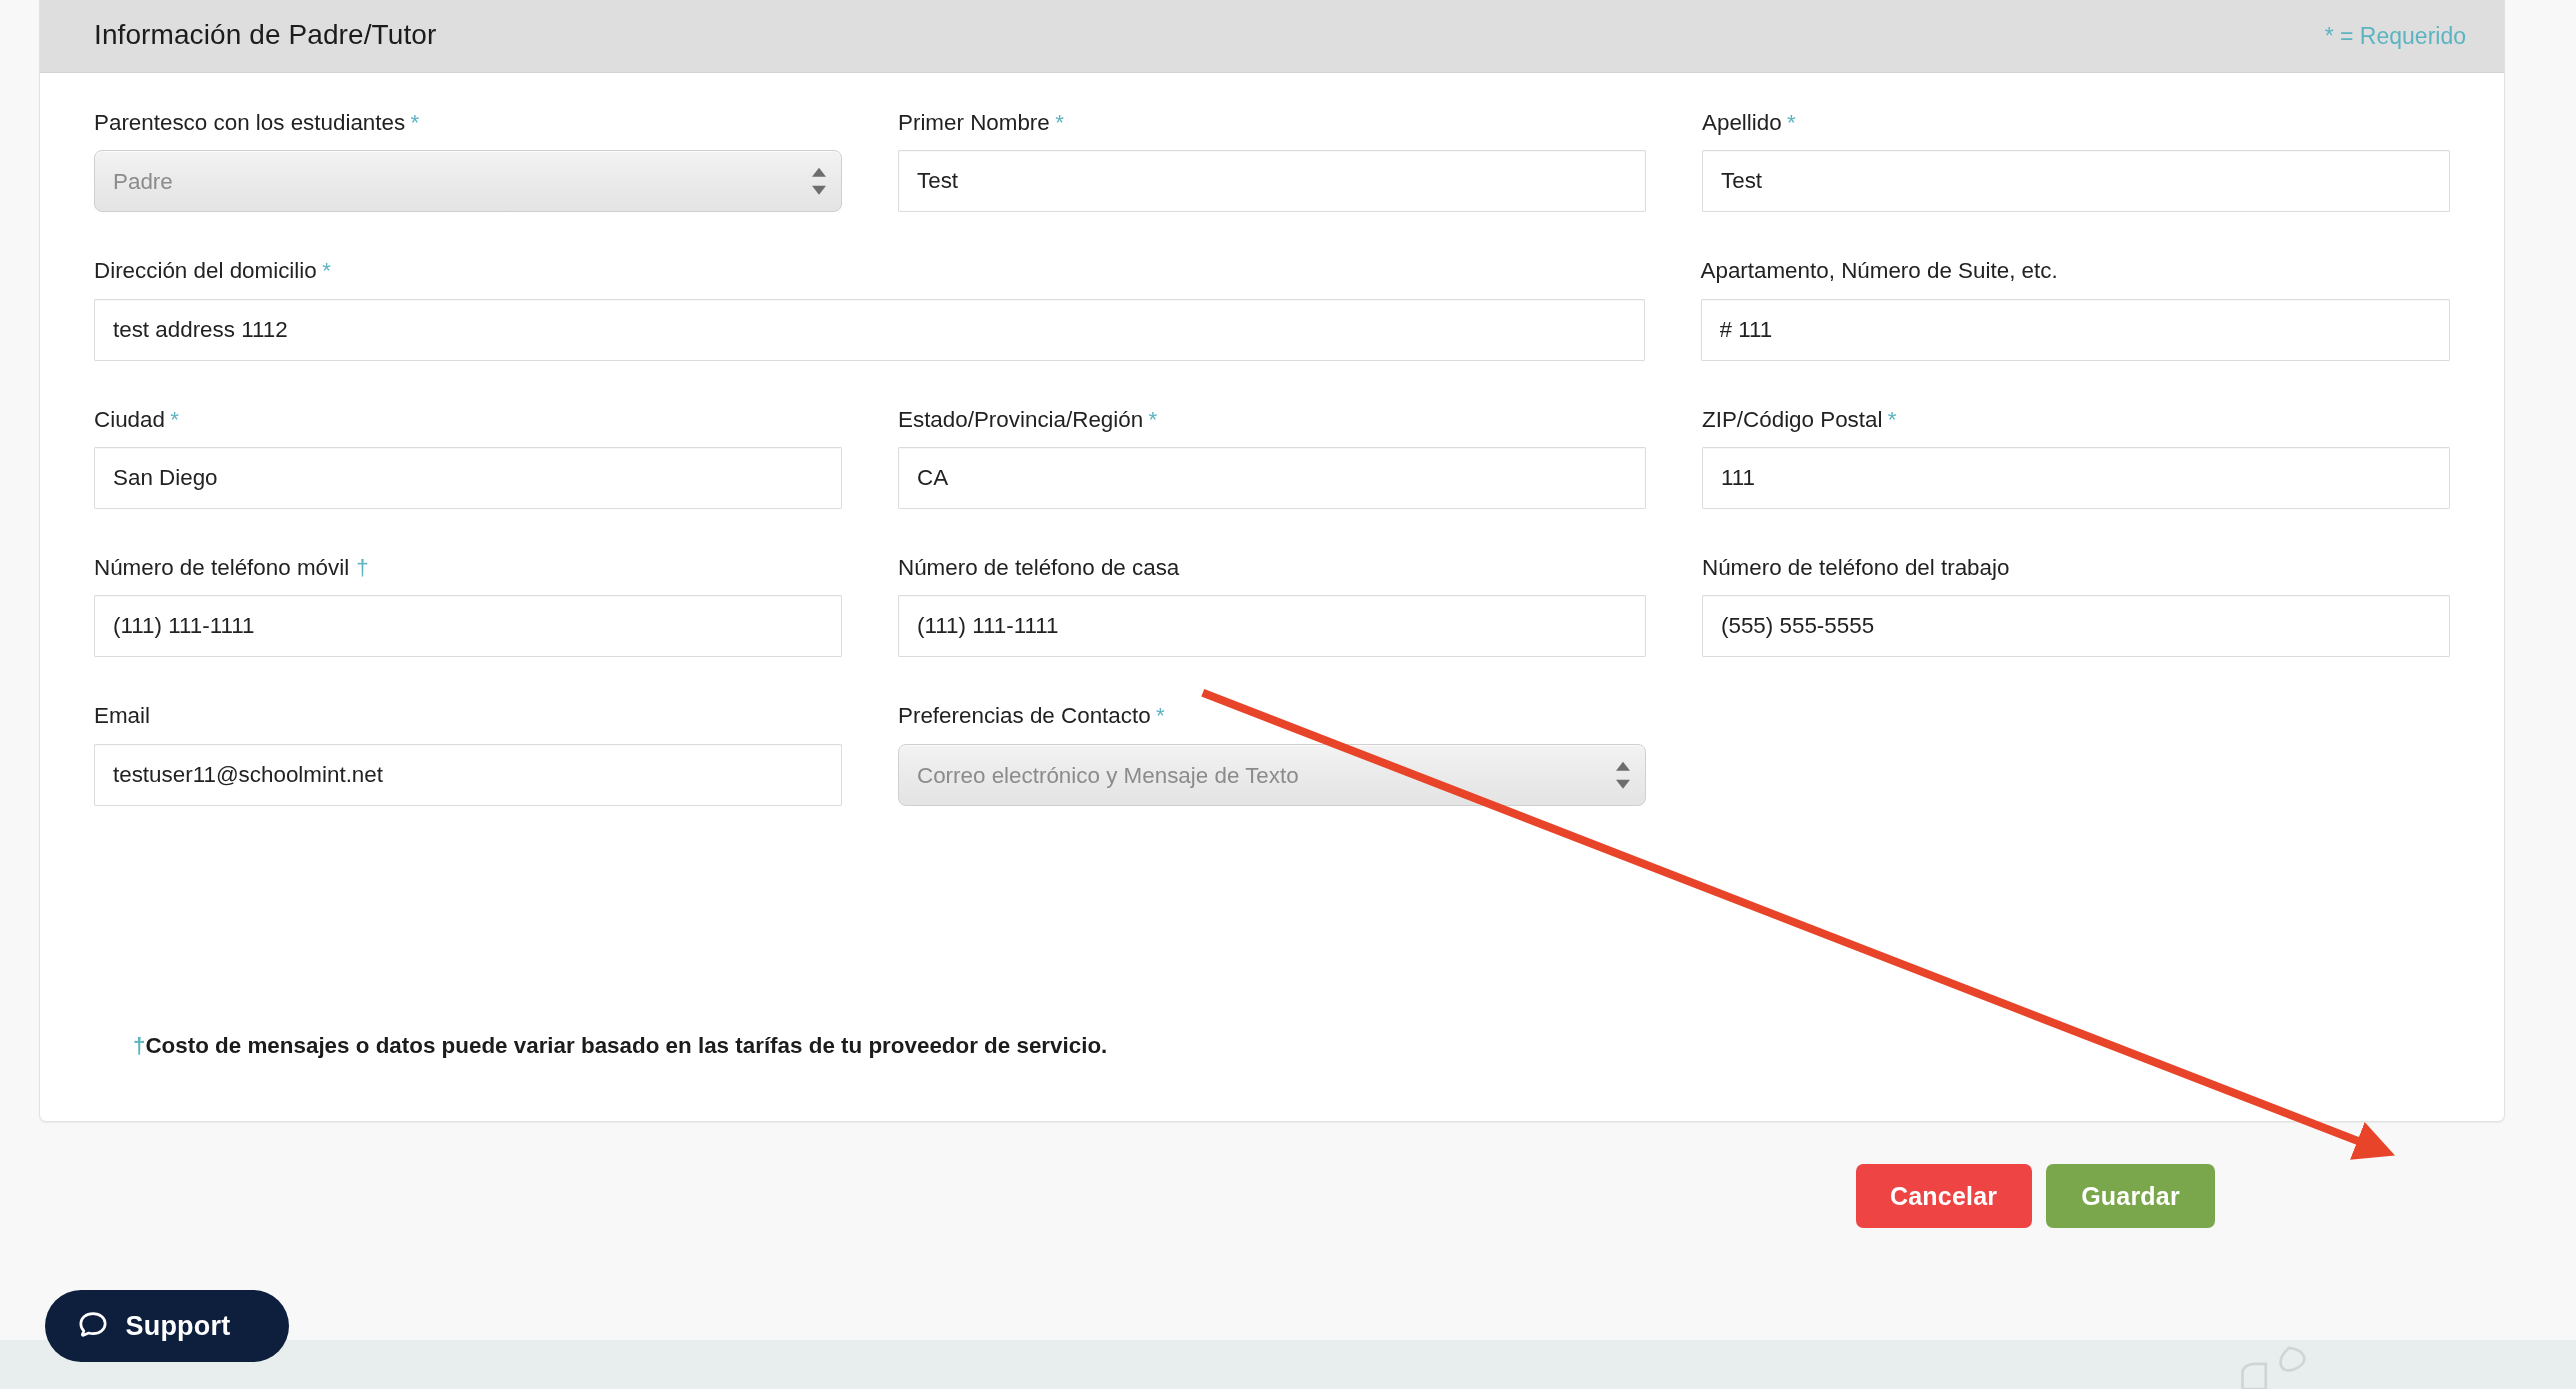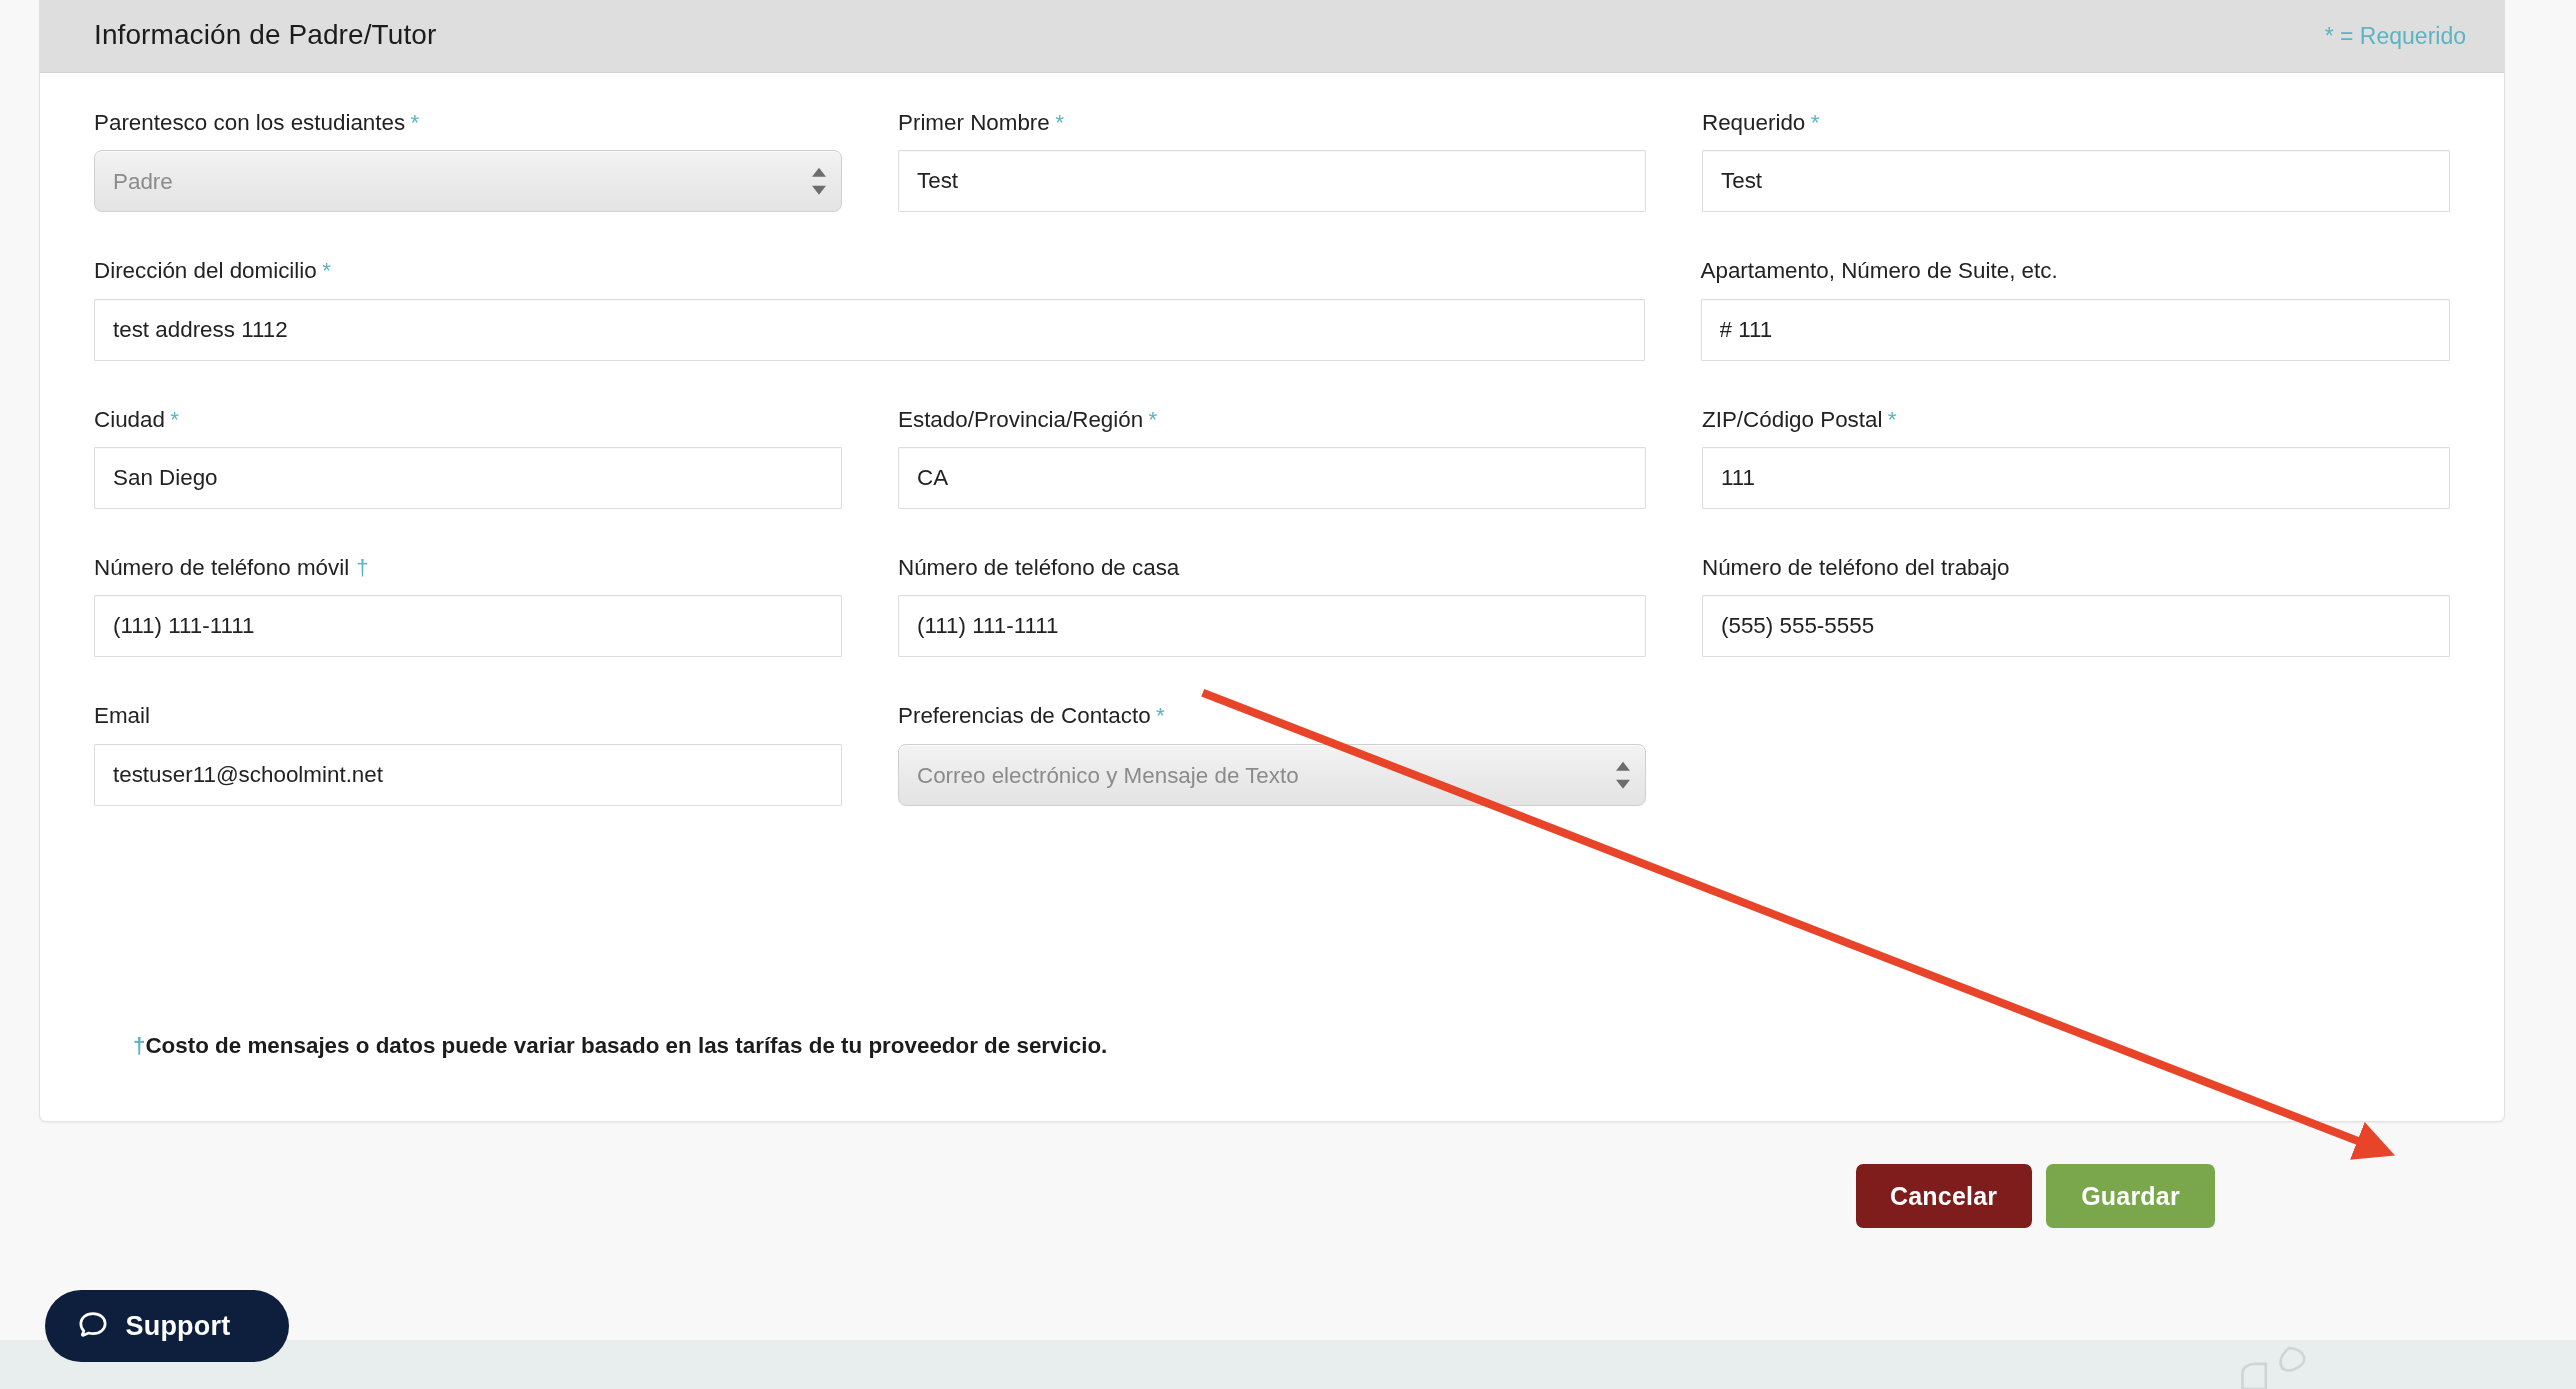--- a/index.html
+++ b/index.html
@@ -188,21 +188,21 @@
     border-radius: 7.2px;
     font-family: "Liberation Sans", sans-serif;
     font-size: 25px;
     font-weight: bold;
     color: #ffffff;
     height: 64px;
     padding: 0 32px;
     cursor: pointer;
     letter-spacing: 0.2px;
   }
-  .btn-cancel { background: #7f1d1d; min-width: 176px; }
+  .btn-cancel { background: #ef4444; min-width: 176px; }
   .btn-save   { background: #7aa74c; min-width: 169px; }
 
   
   .support-widget {
     position: absolute;
     left: 45px;
     top: 1290px;
     height: 72px;
     min-width: 244px;
     background: #0d1f3d;
@@ -264,21 +264,21 @@
 
         <div class="col col-third">
           <div class="field-label">
             <span>Primer Nombre</span><span class="req-star">*</span>
           </div>
           <input class="text-input" type="text" value="Test" style="">
         </div>
 
         <div class="col col-third">
           <div class="field-label">
-            <span>Requerido</span><span class="req-star">*</span>
+            <span>Apellido</span><span class="req-star">*</span>
           </div>
           <input class="text-input" type="text" value="Test" style="">
         </div>
       </div>
 
       <div class="row">
         <div class="col col-two">
           <div class="field-label">
             <span>Dirección del domicilio</span><span class="req-star">*</span>
           </div>

